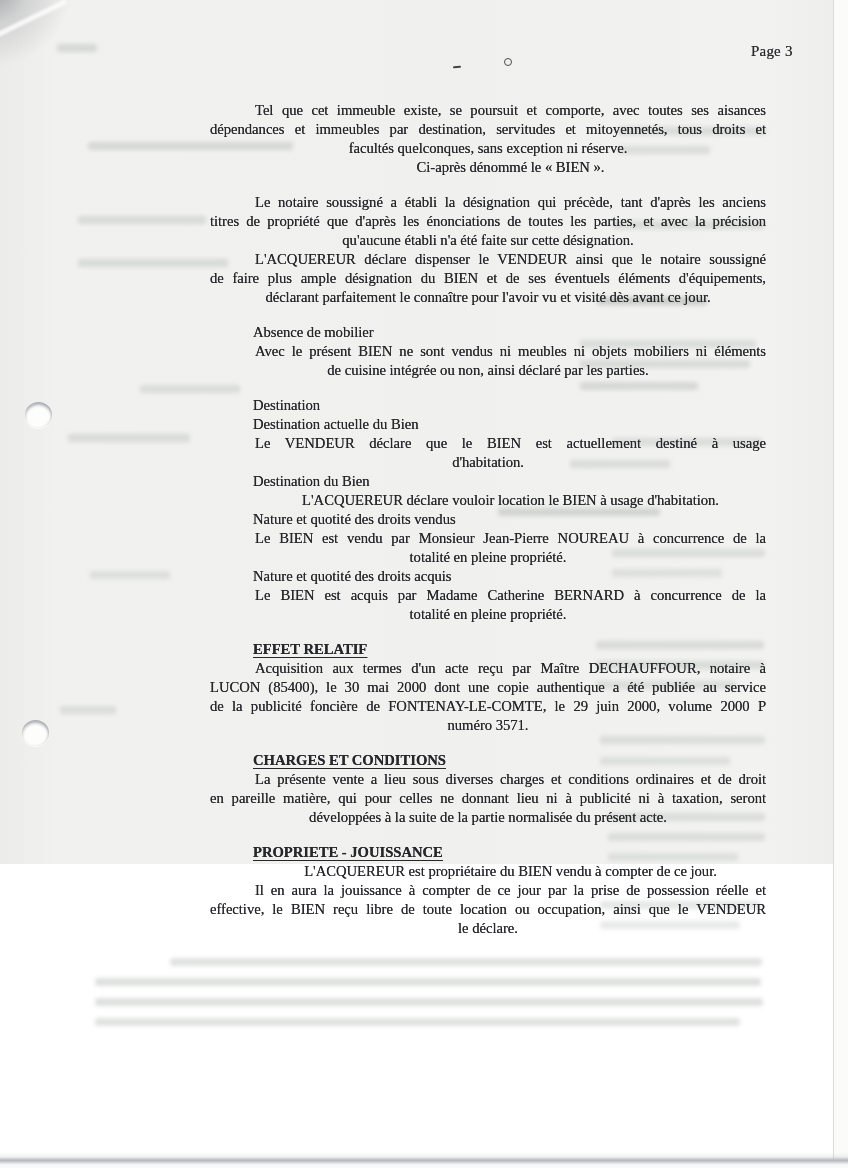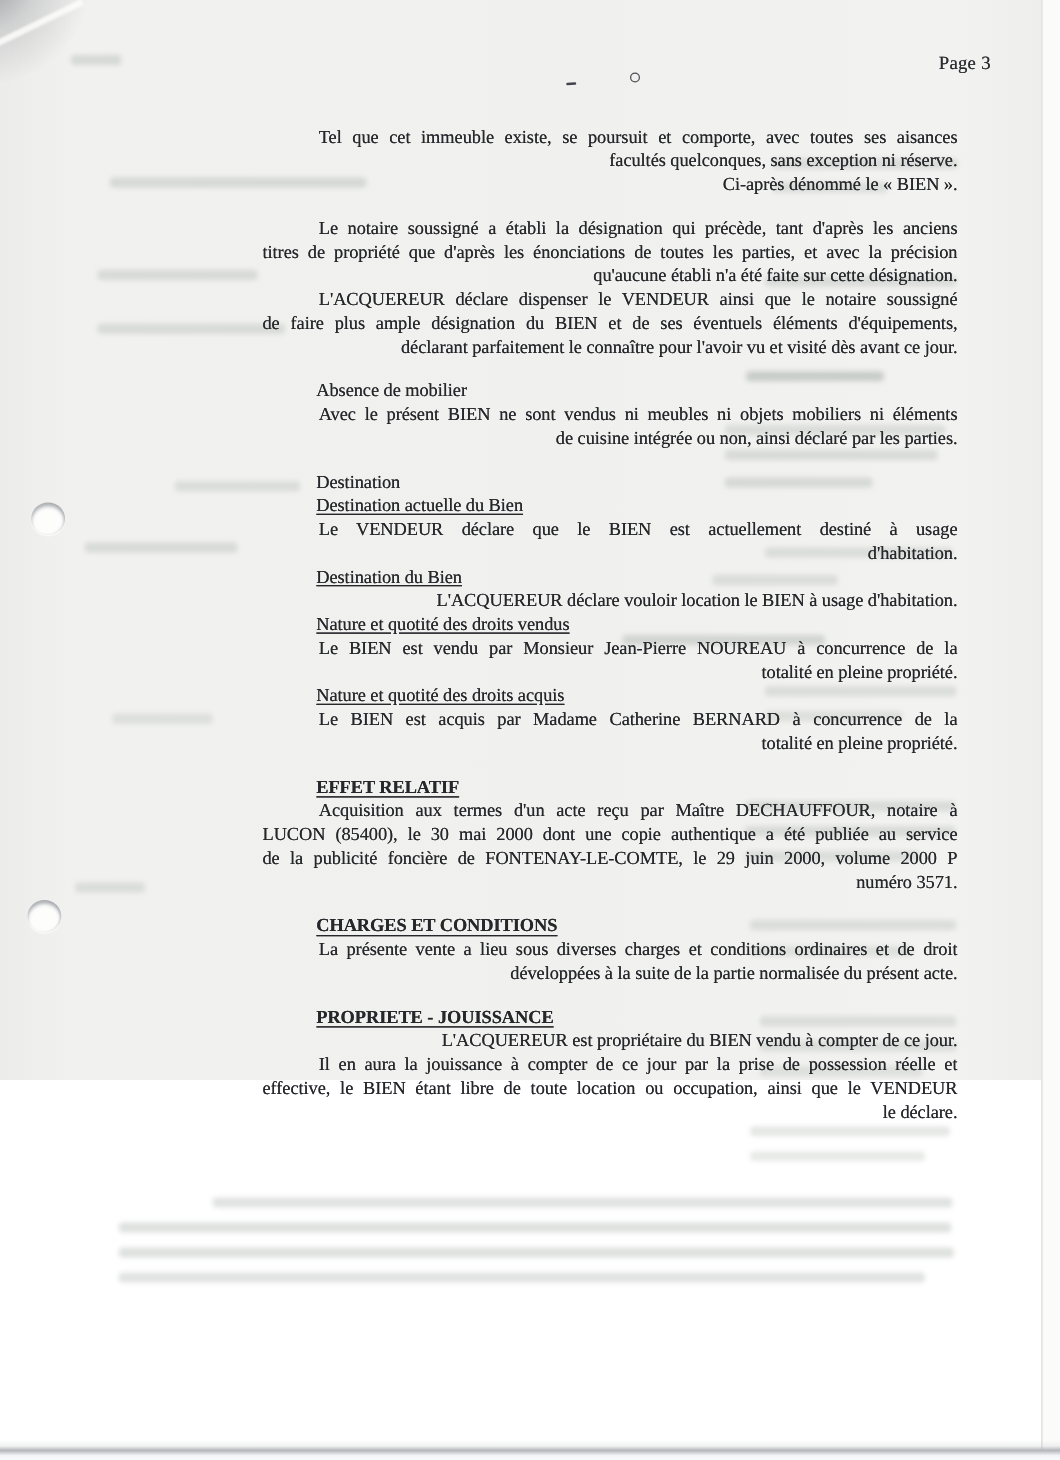--- a/index.html
+++ b/index.html
@@ -45,27 +45,27 @@
     box-shadow:inset 0 3px 3px rgba(110,116,124,.55), inset -1px 0 2px rgba(140,145,150,.25), 0 1px 1px rgba(255,255,255,.8);
   }
   .hole.h1{left:25px;top:402px;}
   .hole.h2{left:22px;top:720px;}
   
   .content{
     position:absolute;left:210px;top:101px;width:556px;
     font-size:14.7px;line-height:19px;letter-spacing:-.05px;
     color:#26272b;text-shadow:0 0 .5px rgba(35,36,42,.85);
   }
-  .ln{height:19px;overflow:hidden;text-align:right;}
+  .ln{height:19px;overflow:hidden;text-align:center;}
   .ln.j{text-align:justify;text-align-last:justify;}
   .ln.ind{padding-left:45px;}
   .gap{margin-top:16px;}
   .hd{height:19px;margin-left:43px;overflow:hidden;}
   .hd.b{font-weight:normal;}
-  .hd.u{text-decoration:underline;text-underline-offset:2px;}
+  .hd.u{text-underline-offset:2px;}
   .hd.bu{font-weight:bold;text-decoration:underline;text-underline-offset:2.5px;text-decoration-thickness:1.4px;}
   
   .bleed{
     position:absolute;height:8px;border-radius:3px;background:#97a199;
     filter:blur(2.2px);
   }
 </style>
 </head>
 <body>
 
@@ -113,20 +113,21 @@
       <div class="bleed" style="left: 600px; top: 901px; width: 160px; opacity: 0.25;"></div>
       <div class="bleed" style="left: 600px; top: 921px; width: 140px; opacity: 0.22;"></div>
       <div class="bleed" style="left: 170px; top: 958px; width: 592px; opacity: 0.3;"></div>
       <div class="bleed" style="left: 95px; top: 978px; width: 666px; opacity: 0.32;"></div>
       <div class="bleed" style="left: 95px; top: 998px; width: 668px; opacity: 0.32;"></div>
       <div class="bleed" style="left: 95px; top: 1018px; width: 645px; opacity: 0.3;"></div>
     </div>
 
   <div class="content" id="doc-body">
       <div class="ln ind j">Tel que cet immeuble existe, se poursuit et comporte, avec toutes ses aisances</div>
+      <div class="ln j">dépendances et immeubles par destination, servitudes et mitoyennetés, tous droits et</div>
       <div class="ln">facultés quelconques, sans exception ni réserve.</div>
       <div class="ln ind">Ci-après dénommé le « BIEN ».</div>
       <div class="ln ind j gap">Le notaire soussigné a établi la désignation qui précède, tant d'après les anciens</div>
       <div class="ln j">titres de propriété que d'après les énonciations de toutes les parties, et avec la précision</div>
       <div class="ln">qu'aucune établi n'a été faite sur cette désignation.</div>
       <div class="ln ind j">L'ACQUEREUR déclare dispenser le VENDEUR ainsi que le notaire soussigné</div>
       <div class="ln j">de faire plus ample désignation du BIEN et de ses éventuels éléments d'équipements,</div>
       <div class="ln">déclarant parfaitement le connaître pour l'avoir vu et visité dès avant ce jour.</div>
       <div class="hd b gap">Absence de mobilier</div>
       <div class="ln ind j">Avec le présent BIEN ne sont vendus ni meubles ni objets mobiliers ni éléments</div>
@@ -143,23 +144,24 @@
       <div class="hd u">Nature et quotité des droits acquis</div>
       <div class="ln ind j">Le BIEN est acquis par Madame Catherine BERNARD à concurrence de la</div>
       <div class="ln">totalité en pleine propriété.</div>
       <div class="hd bu gap">EFFET RELATIF</div>
       <div class="ln ind j">Acquisition aux termes d'un acte reçu par Maître DECHAUFFOUR, notaire à</div>
       <div class="ln j">LUCON (85400), le 30 mai 2000 dont une copie authentique a été publiée au service</div>
       <div class="ln j">de la publicité foncière de FONTENAY-LE-COMTE, le 29 juin 2000, volume 2000 P</div>
       <div class="ln">numéro 3571.</div>
       <div class="hd bu gap">CHARGES ET CONDITIONS</div>
       <div class="ln ind j">La présente vente a lieu sous diverses charges et conditions ordinaires et de droit</div>
+      <div class="ln j">en pareille matière, qui pour celles ne donnant lieu ni à publicité ni à taxation, seront</div>
       <div class="ln">développées à la suite de la partie normalisée du présent acte.</div>
       <div class="hd bu gap">PROPRIETE - JOUISSANCE</div>
       <div class="ln ind">L'ACQUEREUR est propriétaire du BIEN vendu à compter de ce jour.</div>
       <div class="ln ind j">Il en aura la jouissance à compter de ce jour par la prise de possession réelle et</div>
-      <div class="ln j">effective, le BIEN étant libre de toute location ou occupation, ainsi que le VENDEUR</div>
+      <div class="ln j">effective, le BIEN reçu libre de toute location ou occupation, ainsi que le VENDEUR</div>
       <div class="ln">le déclare.</div>
     </div>
 
   <div class="edge-right"></div>
   <div class="edge-bottom"></div>
 </div>
 
 </body></html>

